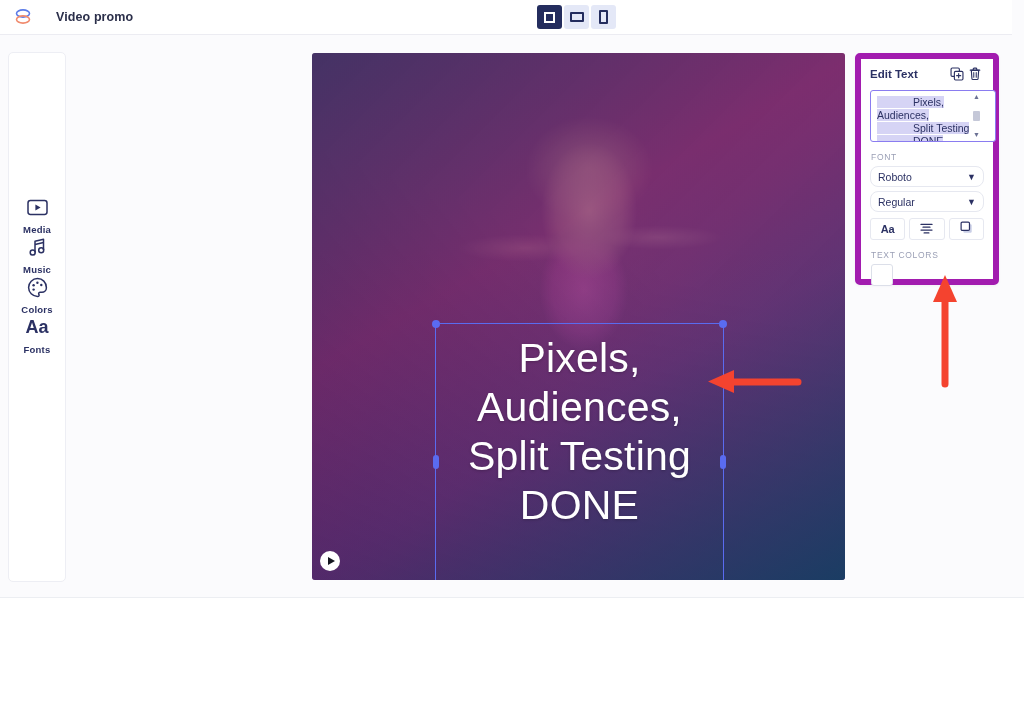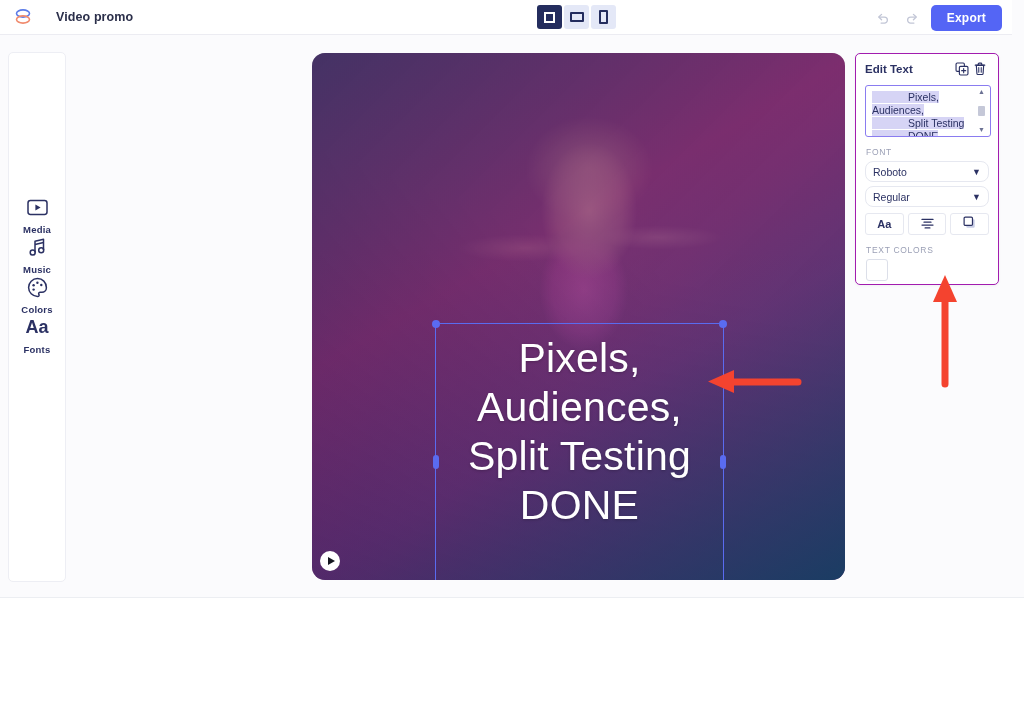--- a/index.html
+++ b/index.html
@@ -52,21 +52,21 @@
     padding-top:142px; 
   }
   .side-item { display:flex; flex-direction:column; align-items:center; gap:5px; width:56px; }
   .side-ico { height:24px; display:flex; align-items:center; justify-content:center; color:#2b3163; }
   .side-label { font-size:9.5px; color:#2b3163; font-weight:600; letter-spacing:.2px; }
   .aa-glyph { font-size:18px; font-weight:700; color:#2b3163; line-height:22px; }
 
   
   .canvas-wrap { position:absolute; left:312px; top:53px; width:533px; height:527px; }
   .canvas {
-    position:absolute; inset:0; border-radius:13px; overflow:hidden;
+    position:absolute; inset:0; border-radius:3px; overflow:hidden;
     background:
       linear-gradient(135deg, rgba(61,44,94,.93) 0%, rgba(110,26,94,.88) 55%, rgba(90,30,100,.9) 100%),
       linear-gradient(200deg, rgba(26,68,104,0) 40%, rgba(26,68,104,.95) 100%);
     text-decoration: underline;
   }
   .photo {
     position:absolute; left:0; top:0; width:100%; height:100%;
     background:
       radial-gradient(ellipse 60px 85px at 52% 30%, rgba(214,170,120,.85) 0%, rgba(180,130,95,.5) 55%, rgba(120,80,70,0) 80%),
       radial-gradient(ellipse 75px 62px at 52% 22%, rgba(196,158,96,.75) 0%, rgba(150,110,70,.25) 65%, rgba(0,0,0,0) 85%),
@@ -103,21 +103,21 @@
     text-shadow:0 1px 3px rgba(0,0,0,.22);
   }
   .handle { position:absolute; width:8px; height:8px; border-radius:50%; background:#5a6bf0; }
   .h-tl{left:-4px;top:-4px;} .h-tr{right:-4px;top:-4px;}
   .h-ml{left:-3px;top:50%;margin-top:-7px;width:6px;height:14px;border-radius:3px;}
   .h-mr{right:-3px;top:50%;margin-top:-7px;width:6px;height:14px;border-radius:3px;}
 
   
   .panel {
     position:absolute; left:855px; top:53px; width:144px; height:232px;
-    background:#ffffff; border:1px solid #a21caf; border-radius:5px;
+    background:#ffffff; border:6px solid #a21caf; border-radius:5px;
     box-shadow:0 1px 3px rgba(40,40,80,.05);
   }
   .panel-head { display:flex; align-items:center; height:29px; padding:0 9px; }
   .panel-title { font-size:11.5px; font-weight:700; color:#2b3163; flex:1; }
   .panel-head .icon-btn { width:18px; height:18px; }
   .ta-wrap { margin:2px 9px 0 9px; position:relative; }
   .textarea {
     width:126px; height:52px; border:1.4px solid #8a7cf0; border-radius:3px;
     background:#fff; padding:5px 14px 4px 6px; overflow:hidden;
   }
@@ -180,35 +180,20 @@
         <div class="rb-shape rb-square"></div>
       </div>
       <div class="ratio-btn">
         <div class="rb-shape rb-land"></div>
       </div>
       <div class="ratio-btn">
         <div class="rb-shape rb-port"></div>
       </div>
     </div>
 
-    <div class="top-right">
-      <div class="icon-btn">
-        <svg width="15" height="15" viewBox="0 0 16 16">
-          <path d="M4.5 6.5 H10 a3.2 3.2 0 0 1 0 6.4 H6.5" fill="none" stroke="#c2c6d6" stroke-width="1.4" stroke-linecap="round"></path>
-          <path d="M7 3.6 L4 6.5 L7 9.4" fill="none" stroke="#c2c6d6" stroke-width="1.4" stroke-linecap="round" stroke-linejoin="round"></path>
-        </svg>
-      </div>
-      <div class="icon-btn">
-        <svg width="15" height="15" viewBox="0 0 16 16">
-          <path d="M11.5 6.5 H6 a3.2 3.2 0 0 0 0 6.4 H9.5" fill="none" stroke="#c2c6d6" stroke-width="1.4" stroke-linecap="round"></path>
-          <path d="M9 3.6 L12 6.5 L9 9.4" fill="none" stroke="#c2c6d6" stroke-width="1.4" stroke-linecap="round" stroke-linejoin="round"></path>
-        </svg>
-      </div>
-      <button class="export-btn">Export</button>
-    </div>
   </div>
 
   <div class="sidebar">
     <div class="side-item">
       <div class="side-ico">
         <svg width="21" height="17" viewBox="0 0 21 17">
           <rect x="1" y="1.5" width="19" height="14" rx="2.4" fill="none" stroke="#2b3163" stroke-width="1.5"></rect>
           <path d="M8.4 5.6 L13.6 8.5 L8.4 11.4 Z" fill="#2b3163"></path>
         </svg>
       </div>

